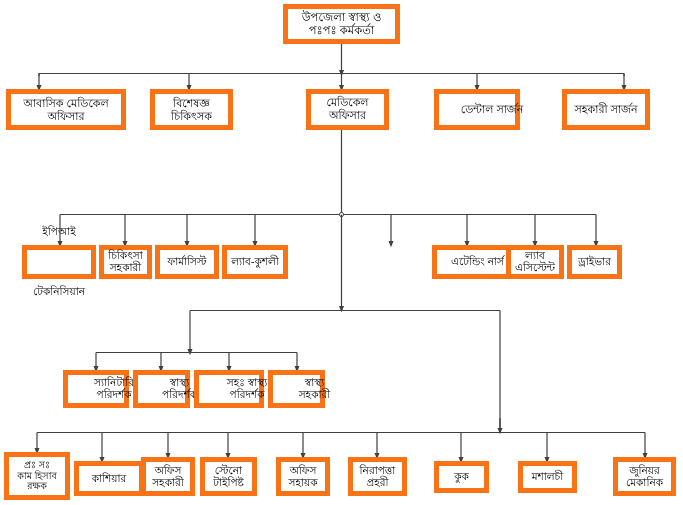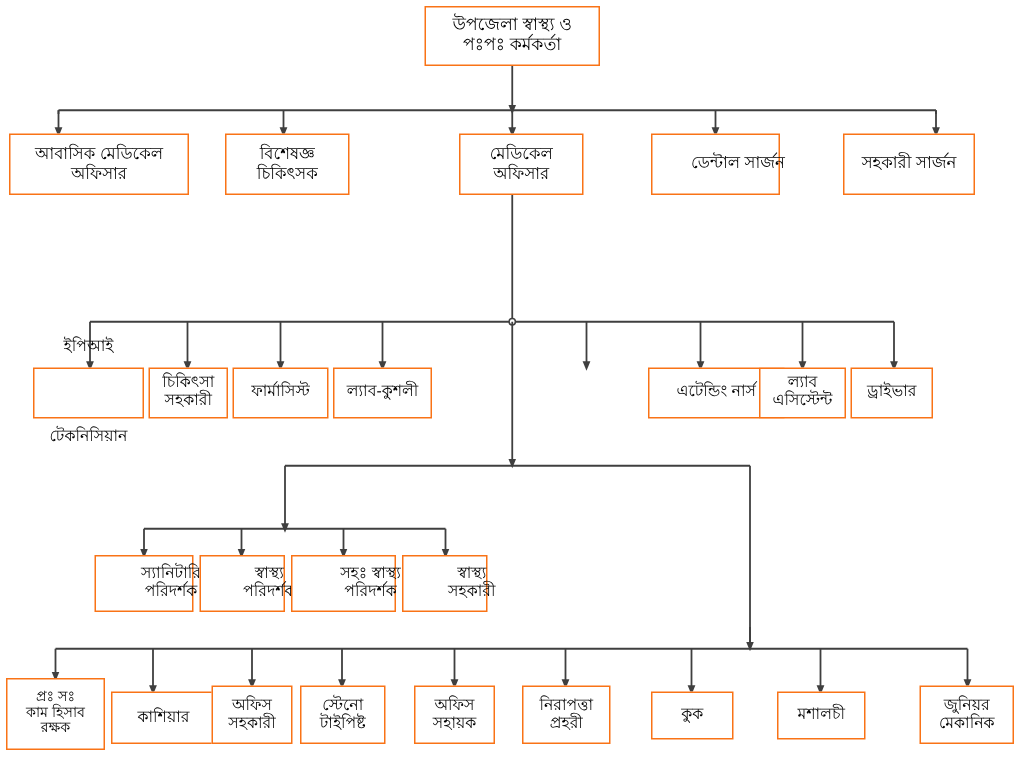--- a/index.html
+++ b/index.html
@@ -19,21 +19,21 @@
     position: absolute;
     left: 0;
     top: 0;
     width: 683px;
     height: 505px;
     pointer-events: none;
   }
   .node {
     position: absolute;
     box-sizing: border-box;
-    border: 1px solid #f97316;
+    border: 5px solid #f97316;
     background: #ffffff;
     display: flex;
     flex-direction: column;
     align-items: center;
     justify-content: center;
     text-align: center;
     color: #000000;
     line-height: 1.12;
     letter-spacing: 0;
     z-index: 2;
@@ -127,21 +127,21 @@
     </div>
 
   <div class="node s-l2" style="left: 6px; top: 89px; width: 120px; height: 41px;">
       <span class="line">আবাসিক মেডিকেল</span>
       <span class="line">অফিসার</span>
     </div>
   <div class="node s-l2" style="left: 150px; top: 89px; width: 83px; height: 41px;">
       <span class="line">বিশেষজ্ঞ</span>
       <span class="line">চিকিৎসক</span>
     </div>
-  <div class="node s-l2" style="left: 306px; top: 89px; width: 83px; height: 41px;">
+  <div class="node s-l2" style="left: 306px; top: 89px; width: 83px; height: 41px; font-family: Liberation Mono, monospace;">
       <span class="line">মেডিকেল</span>
       <span class="line">অফিসার</span>
     </div>
   <div class="node s-l2" style="left: 434px; top: 89px; width: 86px; height: 41px; padding-left: 30px;">
       <span class="line">ডেন্টাল সার্জন</span>
     </div>
   <div class="node s-l2" style="left: 562px; top: 89px; width: 88px; height: 41px;">
       <span class="line">সহকারী সার্জন</span>
     </div>
 

